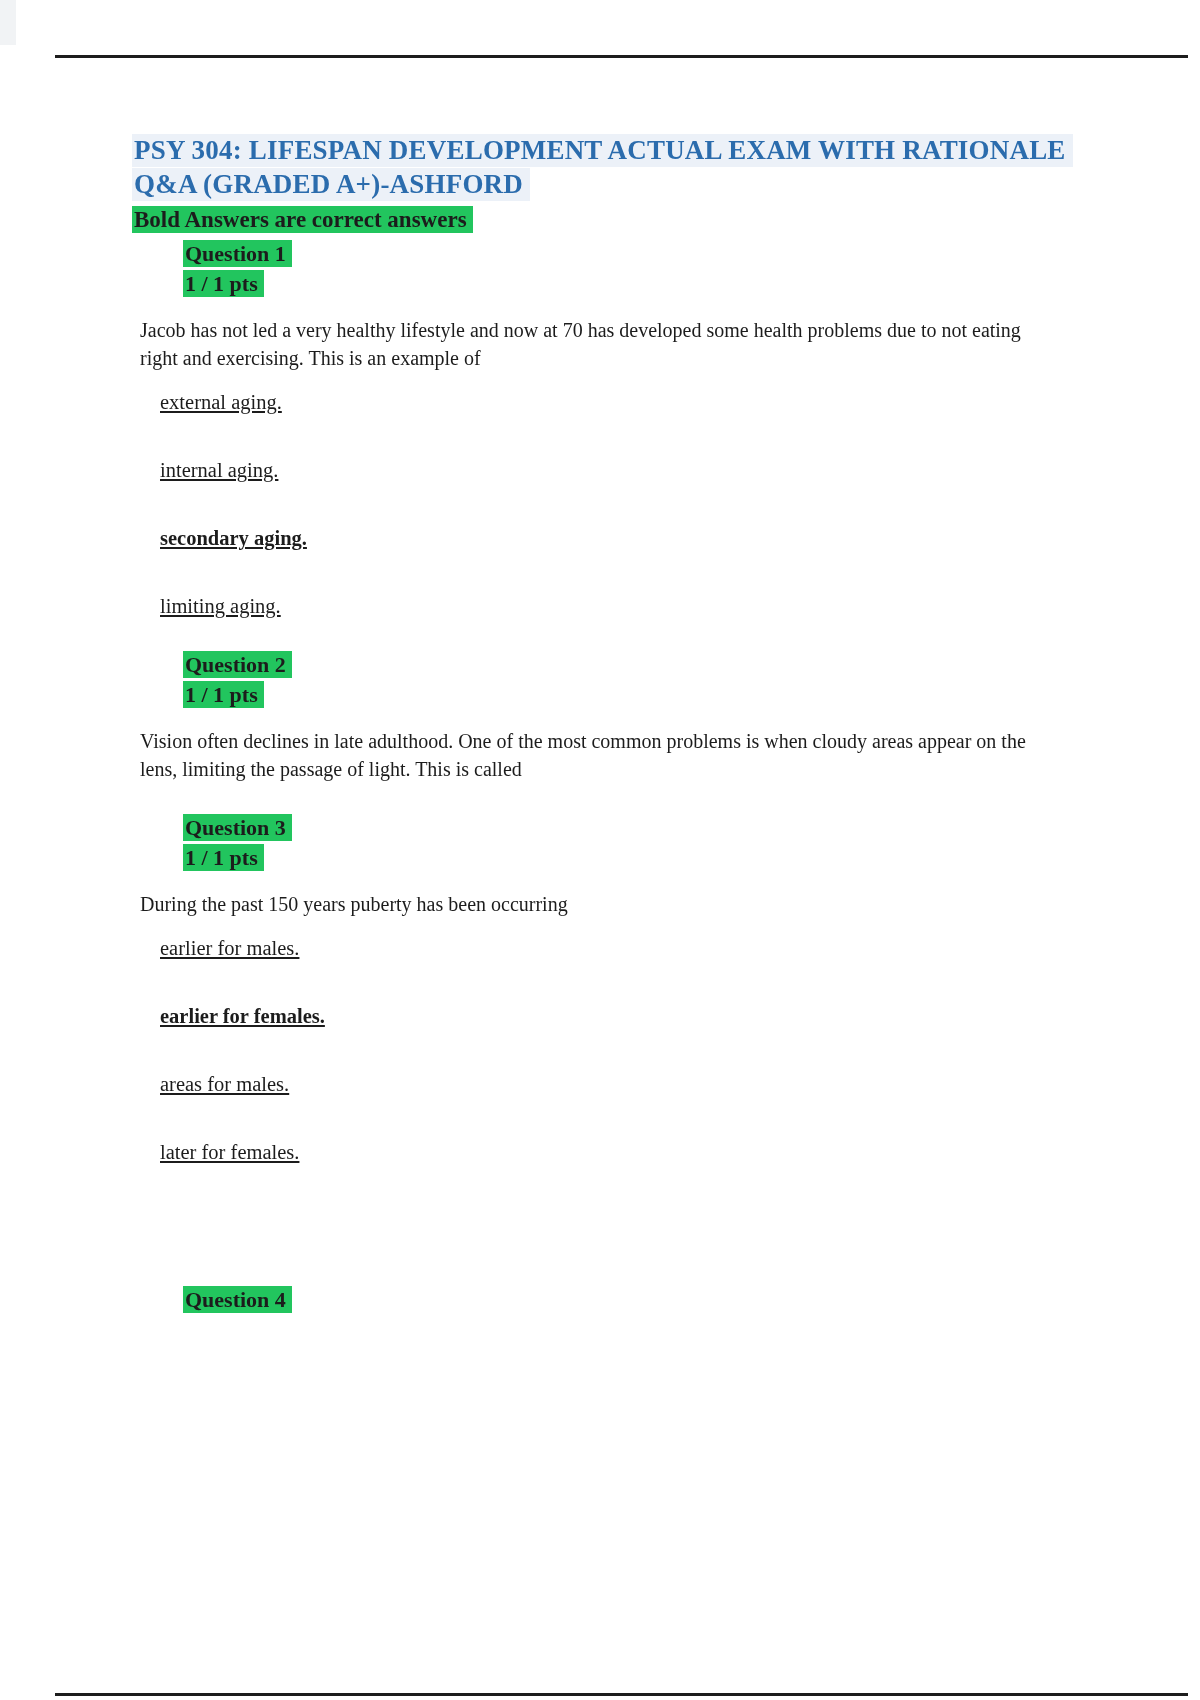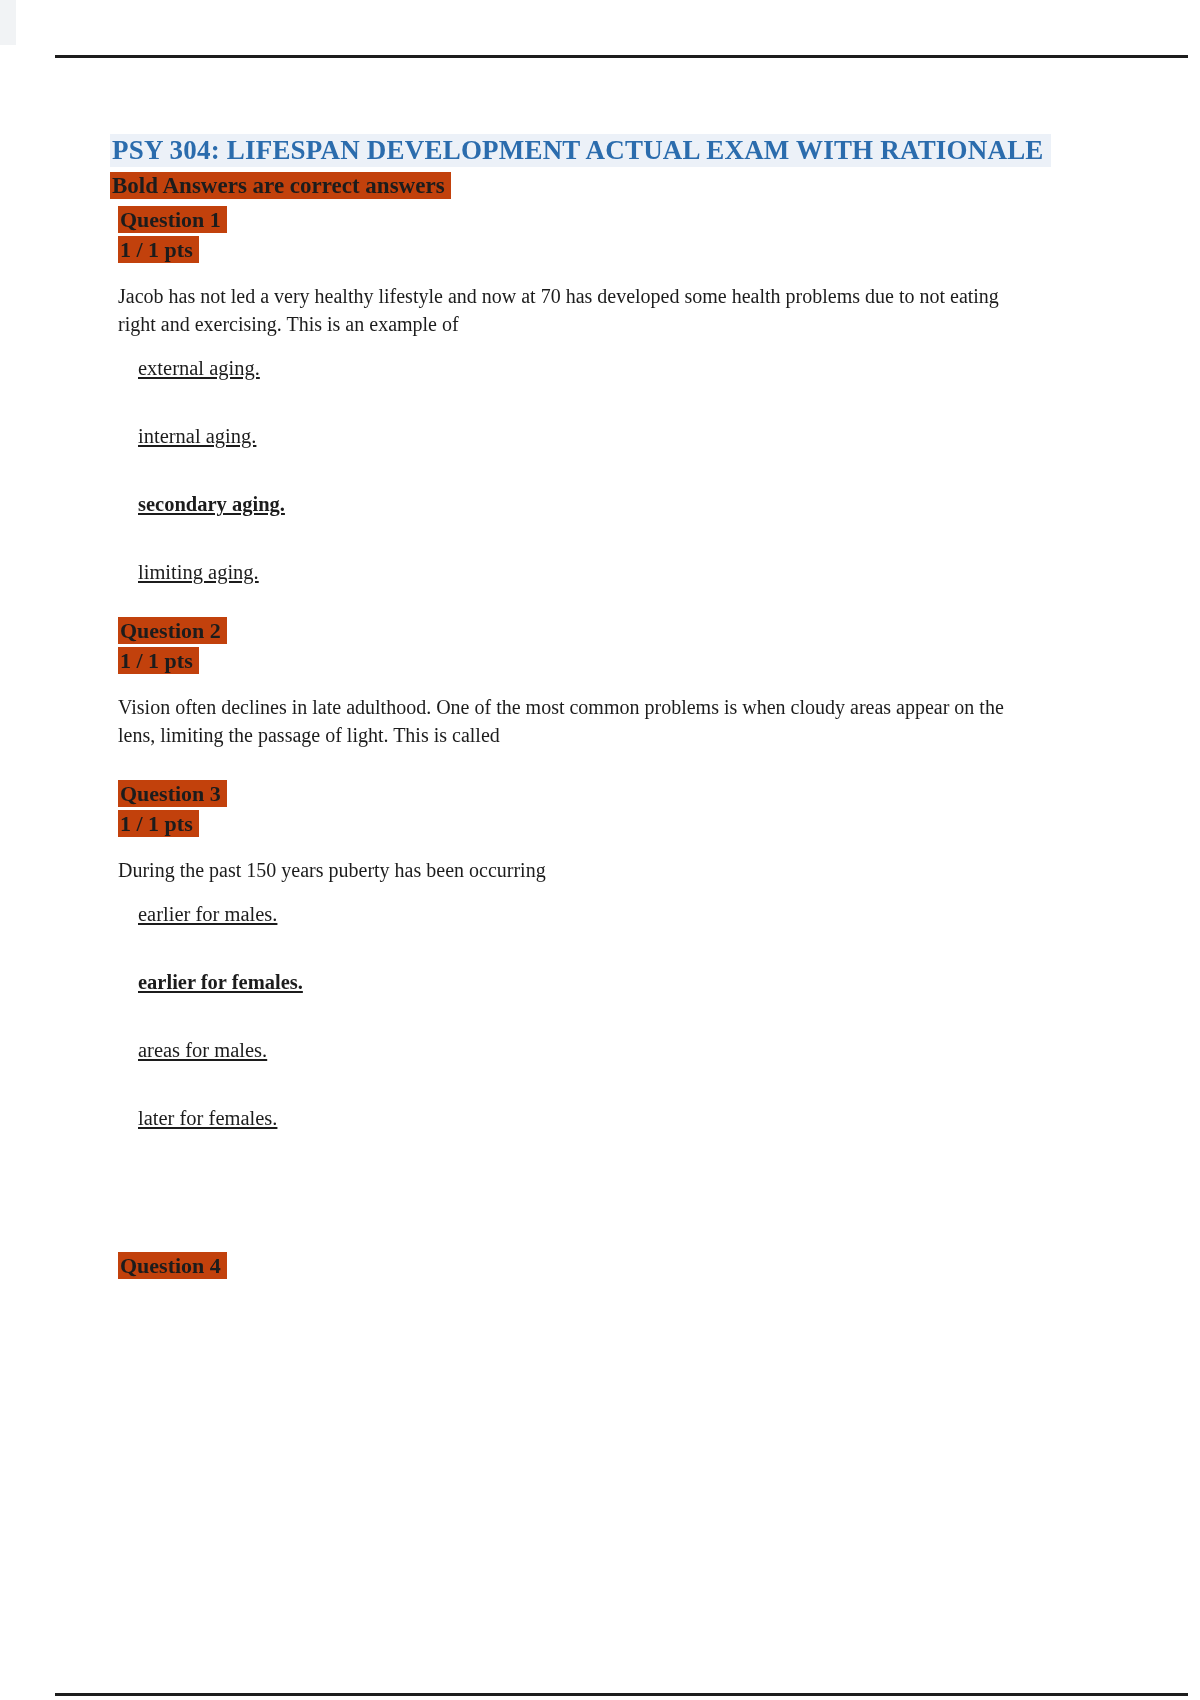--- a/index.html
+++ b/index.html
@@ -22,54 +22,55 @@
     position: absolute;
     left: 55px;
     width: 1133px;
     height: 3px;
     background: #1d1d1d;
   }
   .rule-top { top: 55px; }
   .rule-bottom { top: 1693px; }
   .content {
     position: absolute;
-    left: 110px;
+    left: 132px;
     top: 133px;
     width: 950px;
   }
   .doc-title {
     margin: 0;
     font-size: 27px;
     font-weight: bold;
     line-height: 34px;
     color: #2b6cad;
     letter-spacing: 0.2px;
   }
   .title-line { white-space: nowrap; }
   .hl-blue {
     background: #ecf1f8;
     padding: 1px 7px 2px 2px;
   }
   .hl {
-    background: #c2410c;
+    background: #22c55e;
     padding: 1px 6px 1px 2px;
   }
   .subtitle {
     margin-top: 5px;
     font-size: 23px;
     font-weight: bold;
     line-height: 28px;
   }
   .question { margin-top: 31px; margin-left: 8px; }
   .question:first-child { margin-top: 6px; }
   .question:last-child { margin-top: 120px; }
   .q-label, .q-pts {
     font-size: 22px;
     font-weight: bold;
     line-height: 28px;
+    margin-left: 43px;
   }
   .q-pts { margin-top: 2px; }
   .q-text {
     margin-top: 18px;
     font-size: 20px;
     line-height: 28px;
     max-width: 895px;
   }
   .option {
     margin-top: 40px;
@@ -84,20 +85,21 @@
 </head>
 <body>
 
 <div class="page">
   <div class="corner-patch"></div>
   <div class="rule rule-top"></div>
 
   <div class="content">
     <h1 class="doc-title">
       <div class="title-line"><span class="hl-blue">PSY 304: LIFESPAN DEVELOPMENT ACTUAL EXAM WITH RATIONALE</span></div>
+      <div class="title-line"><span class="hl-blue">Q&amp;A (GRADED A+)-ASHFORD</span></div>
     </h1>
 
     <div class="subtitle"><span class="hl">Bold Answers are correct answers</span></div>
 
     <div class="questions" id="questions">
   <section class="question">
     <div class="q-label"><span class="hl">Question 1</span></div>
     <div class="q-pts"><span class="hl">1 / 1 pts</span></div>
     <div class="q-text">Jacob has not led a very healthy lifestyle and now at 70 has developed some health problems due to not eating right and exercising. This is an example of</div>
     <div class="q-options">

